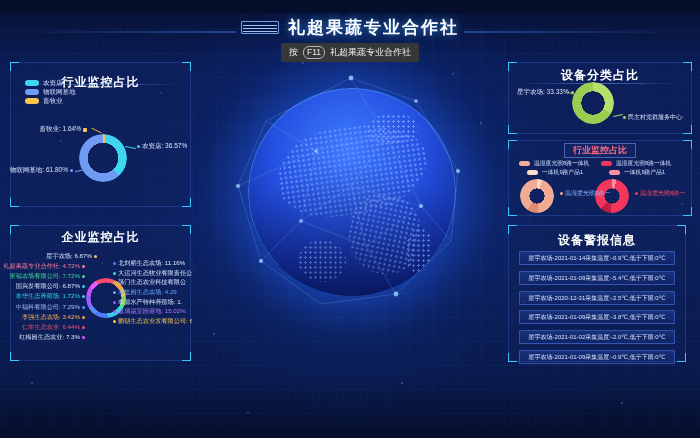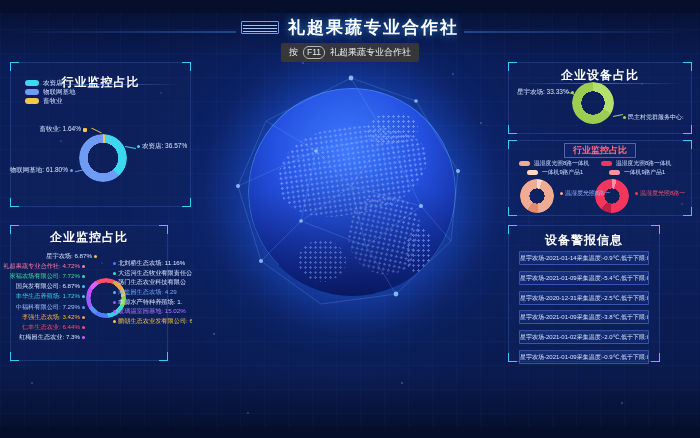--- a/index.html
+++ b/index.html
@@ -38,24 +38,24 @@
   
   .panel{position:absolute;background:rgba(16,36,96,.42);border:1px solid rgba(70,120,230,.28);box-sizing:border-box;z-index:5;}
   .corner{position:absolute;width:8px;height:8px;border:1px solid #35c9ff;}
   .corner.tl{top:-1px;left:-1px;border-right:none;border-bottom:none;}
   .corner.tr{top:-1px;right:-1px;border-left:none;border-bottom:none;}
   .corner.bl{bottom:-1px;left:-1px;border-right:none;border-top:none;}
   .corner.br{bottom:-1px;right:-1px;border-left:none;border-top:none;}
   .ptitle{position:absolute;left:0;right:0;text-align:center;color:#fff;font-size:12px;font-weight:bold;letter-spacing:1px;}
   .divider{position:absolute;left:8px;right:8px;height:1px;background:linear-gradient(90deg,transparent,rgba(110,160,255,.55),transparent);}
   .p1{left:10px;top:62px;width:181px;height:145px;}
-  .p2{left:10px;top:225px;width:158px;height:136px;}
+  .p2{left:10px;top:225px;width:181px;height:136px;}
   .p3{left:508px;top:62px;width:184px;height:72px;}
   .p4{left:508px;top:140px;width:184px;height:76px;}
-  .p5{left:508px;top:225px;width:152px;height:137px;}
+  .p5{left:508px;top:225px;width:178px;height:137px;}
   
   .legend{position:absolute;display:flex;flex-direction:column;}
   .legend .li{display:flex;align-items:center;gap:4px;height:8px;margin-bottom:1px;}
   .sw{width:14px;height:6px;border-radius:3px;display:inline-block;}
   .legend .lt{font-size:6.5px;color:#cfe0ff;white-space:nowrap;}
   
   .ring{position:absolute;border-radius:50%;}
   .d48{width:48px;height:48px;-webkit-mask:radial-gradient(closest-side,transparent 63%,#000 64%);mask:radial-gradient(closest-side,transparent 63%,#000 64%);}
   .d40{width:40px;height:40px;-webkit-mask:radial-gradient(closest-side,transparent 77%,#000 78%);mask:radial-gradient(closest-side,transparent 77%,#000 78%);}
   .d42{width:42px;height:42px;-webkit-mask:radial-gradient(closest-side,transparent 55%,#000 56%);mask:radial-gradient(closest-side,transparent 55%,#000 56%);}
@@ -267,21 +267,21 @@
         <span style="color: rgb(246, 197, 77);">鹏朝生态农业发有限公司: 6.87</span>
       </div>
   </div>
 </div>
 
 <div class="panel p3">
   <i class="corner tl"></i>
     <i class="corner tr"></i>
     <i class="corner bl"></i>
     <i class="corner br"></i>
-  <div class="ptitle" style="top:4px">企业设备占比</div>
+  <div class="ptitle" style="top:4px">设备分类占比</div>
   <div class="divider" style="top:20px"></div>
   <div class="ring d42" style="left: 63px; top: 19px; background: conic-gradient(rgb(181, 224, 107) 0deg, rgb(181, 224, 107) 119.988deg, rgb(156, 205, 82) 119.988deg, rgb(156, 205, 82) 360deg);"></div>
   <div class="lab" style="left:8px;top:25px">
     <span style="color: rgb(216, 230, 255);">星宇农场: 33.33%</span>
     <span class="dot" style="background: rgb(164, 214, 94);"></span>
   </div>
   <div class="lead" style="left:58px;top:30px;width:9px;transform:rotate(18deg);background:#a4d65e"></div>
   <div class="lab" style="left:114px;top:50px">
     <span class="dot" style="background: rgb(164, 214, 94);"></span>
     <span style="font-size: 6px; color: rgb(216, 230, 255);">民主村党群服务中心:</span>

